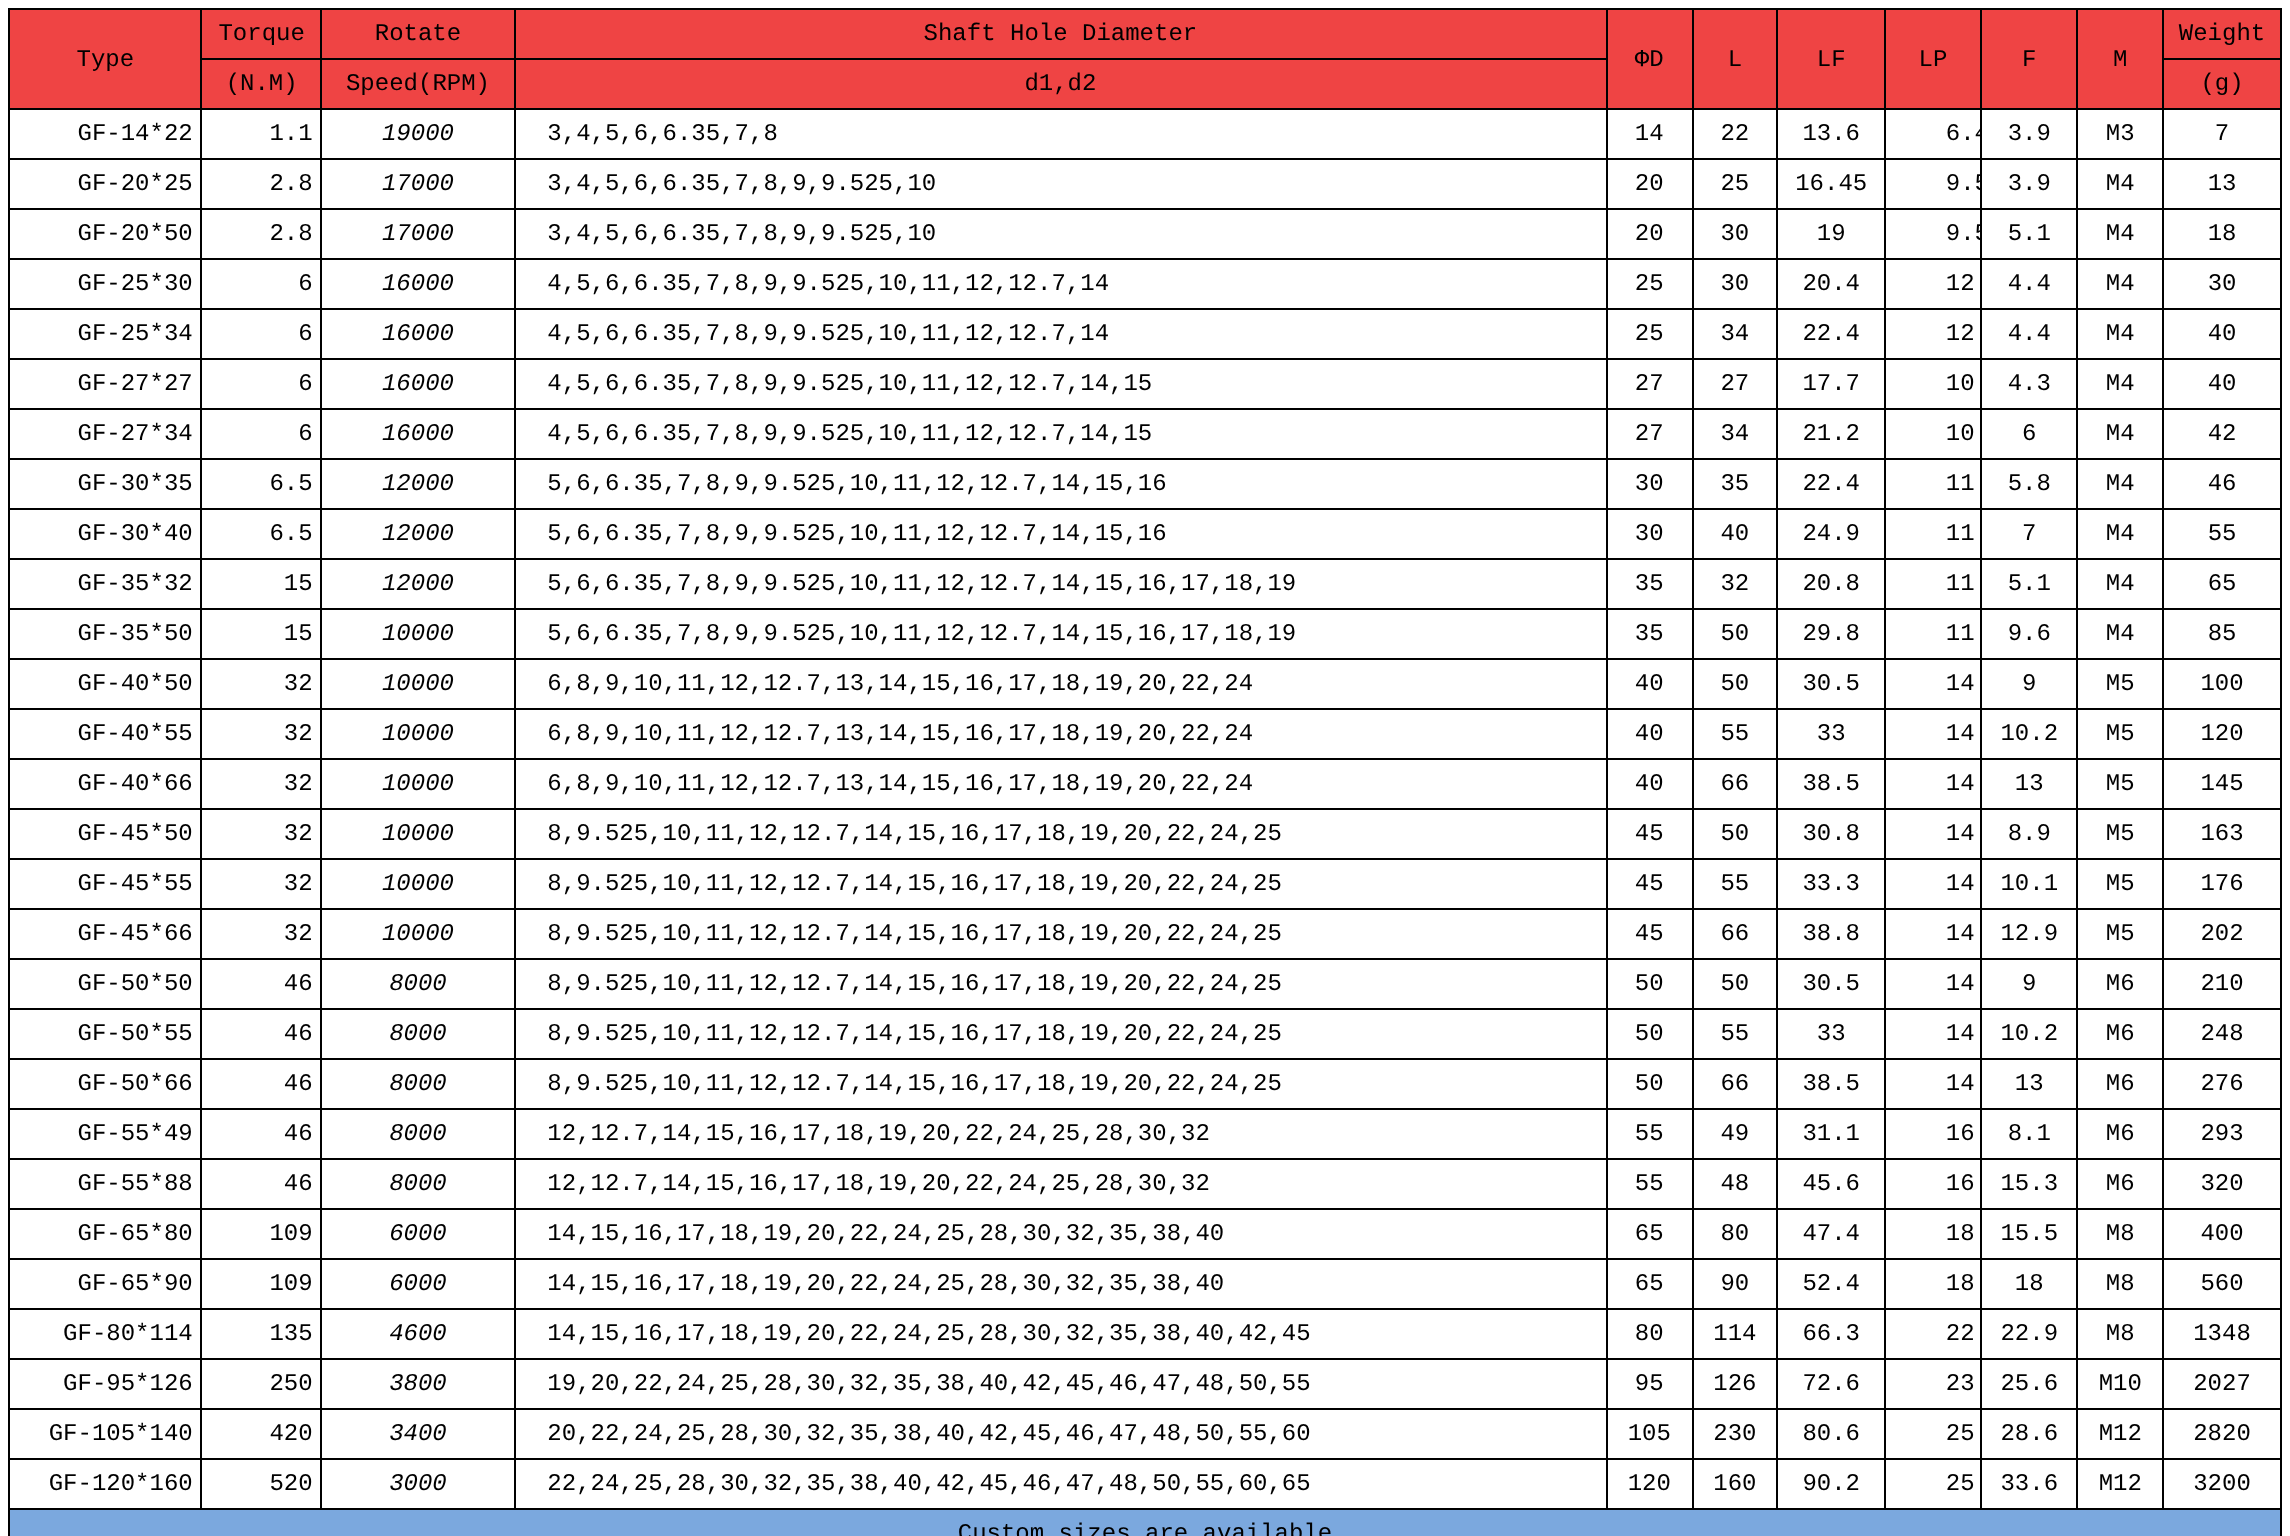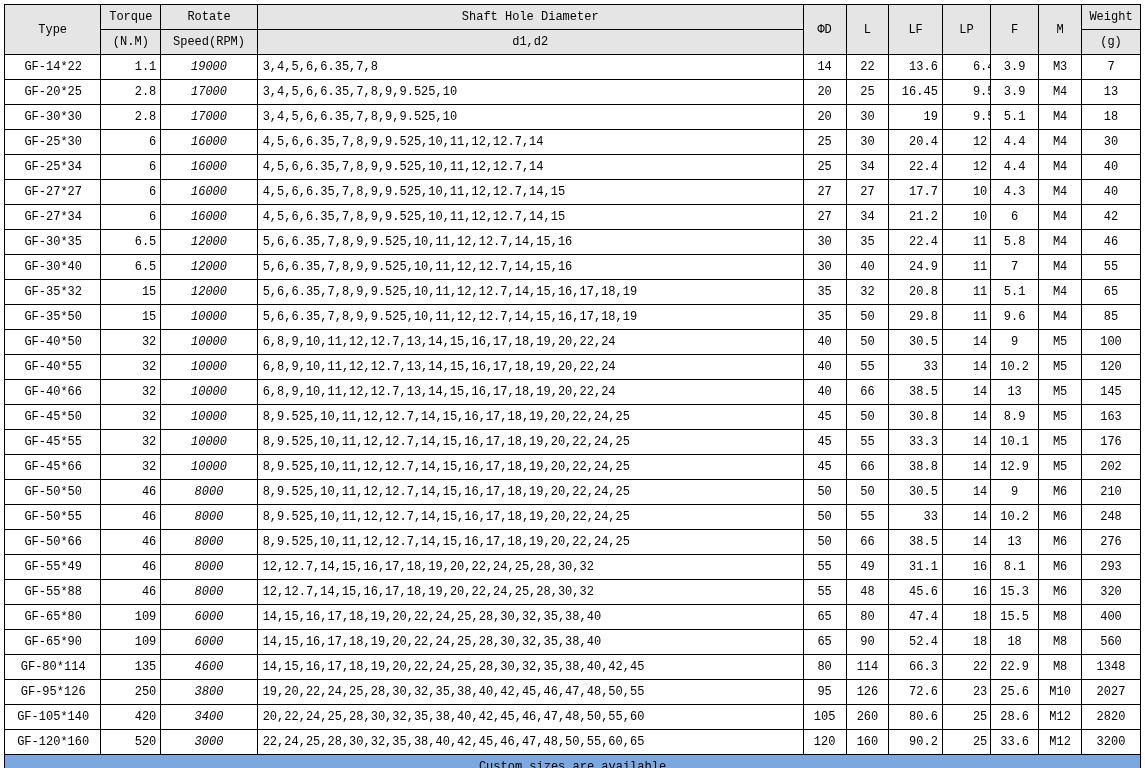--- a/index.html
+++ b/index.html
@@ -16,34 +16,34 @@
     table-layout: fixed;
   }
   th, td {
     border: 1px solid #000;
     padding: 3px 4px;
     white-space: nowrap;
     overflow: hidden;
     height: 18px;
   }
   th {
-    background: #e5e5e5;
+    background: #ef4444;
     font-weight: normal;
     text-align: center;
   }
   td {
     background: #fff;
   }
-  .col-type { width: 90px; text-align: center; padding-left: 5px;}
+  .col-type { width: 90px; text-align: right; padding-left: 5px;}
   .col-torque { width: 56px; text-align: right;}
   .col-speed { width: 90px; text-align: center; font-style: italic;}
-  .col-shaft { width: 510px; text-align: left; padding-left: 5px;}
+  .col-shaft { width: 510px; text-align: left; padding-left: 16px;}
   .col-phid { width: 40px; text-align: center;}
   .col-l { width: 40px; text-align: center; border-radius: 10px;}
-  .col-lf { width: 50px; text-align: right; margin-top: 44px;}
+  .col-lf { width: 50px; text-align: center; margin-top: 44px;}
   .col-lp { width: 45px; text-align: center; padding-left: 30px;}
   .col-f { width: 45px; text-align: center;}
   .col-m { width: 40px; text-align: center;}
   .col-weight { width: 55px; text-align: center;}
   .footer-row td {
     background: #7ba8de;
     text-align: center;
   }
 </style>
 </head>
@@ -105,21 +105,21 @@
         <td class="col-shaft">3,4,5,6,6.35,7,8,9,9.525,10</td>
         <td class="col-phid">20</td>
         <td class="col-l">25</td>
         <td class="col-lf">16.45</td>
         <td class="col-lp">9.5</td>
         <td class="col-f">3.9</td>
         <td class="col-m">M4</td>
         <td class="col-weight">13</td>
       </tr>
       <tr>
-        <td class="col-type">GF-30*30</td>
+        <td class="col-type">GF-20*50</td>
         <td class="col-torque">2.8</td>
         <td class="col-speed">17000</td>
         <td class="col-shaft">3,4,5,6,6.35,7,8,9,9.525,10</td>
         <td class="col-phid">20</td>
         <td class="col-l">30</td>
         <td class="col-lf">19</td>
         <td class="col-lp">9.5</td>
         <td class="col-f">5.1</td>
         <td class="col-m">M4</td>
         <td class="col-weight">18</td>
@@ -422,21 +422,21 @@
         <td class="col-f">25.6</td>
         <td class="col-m">M10</td>
         <td class="col-weight">2027</td>
       </tr>
       <tr>
         <td class="col-type">GF-105*140</td>
         <td class="col-torque">420</td>
         <td class="col-speed">3400</td>
         <td class="col-shaft">20,22,24,25,28,30,32,35,38,40,42,45,46,47,48,50,55,60</td>
         <td class="col-phid">105</td>
-        <td class="col-l">260</td>
+        <td class="col-l">230</td>
         <td class="col-lf">80.6</td>
         <td class="col-lp">25.6</td>
         <td class="col-f">28.6</td>
         <td class="col-m">M12</td>
         <td class="col-weight">2820</td>
       </tr>
       <tr>
         <td class="col-type">GF-120*160</td>
         <td class="col-torque">520</td>
         <td class="col-speed">3000</td>

